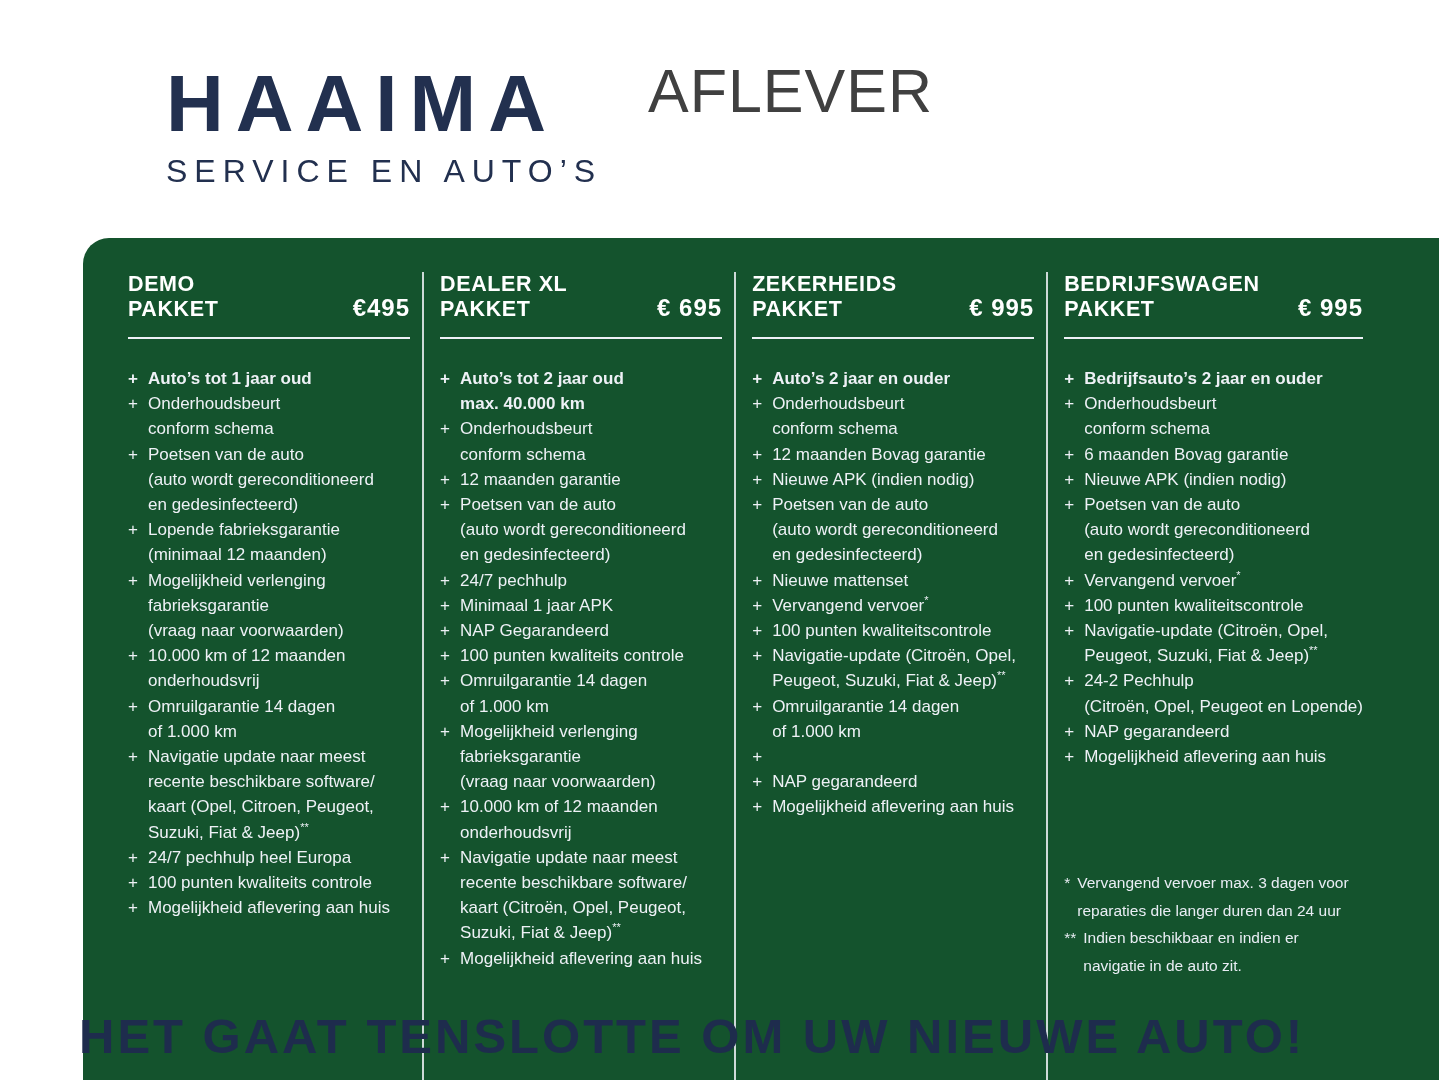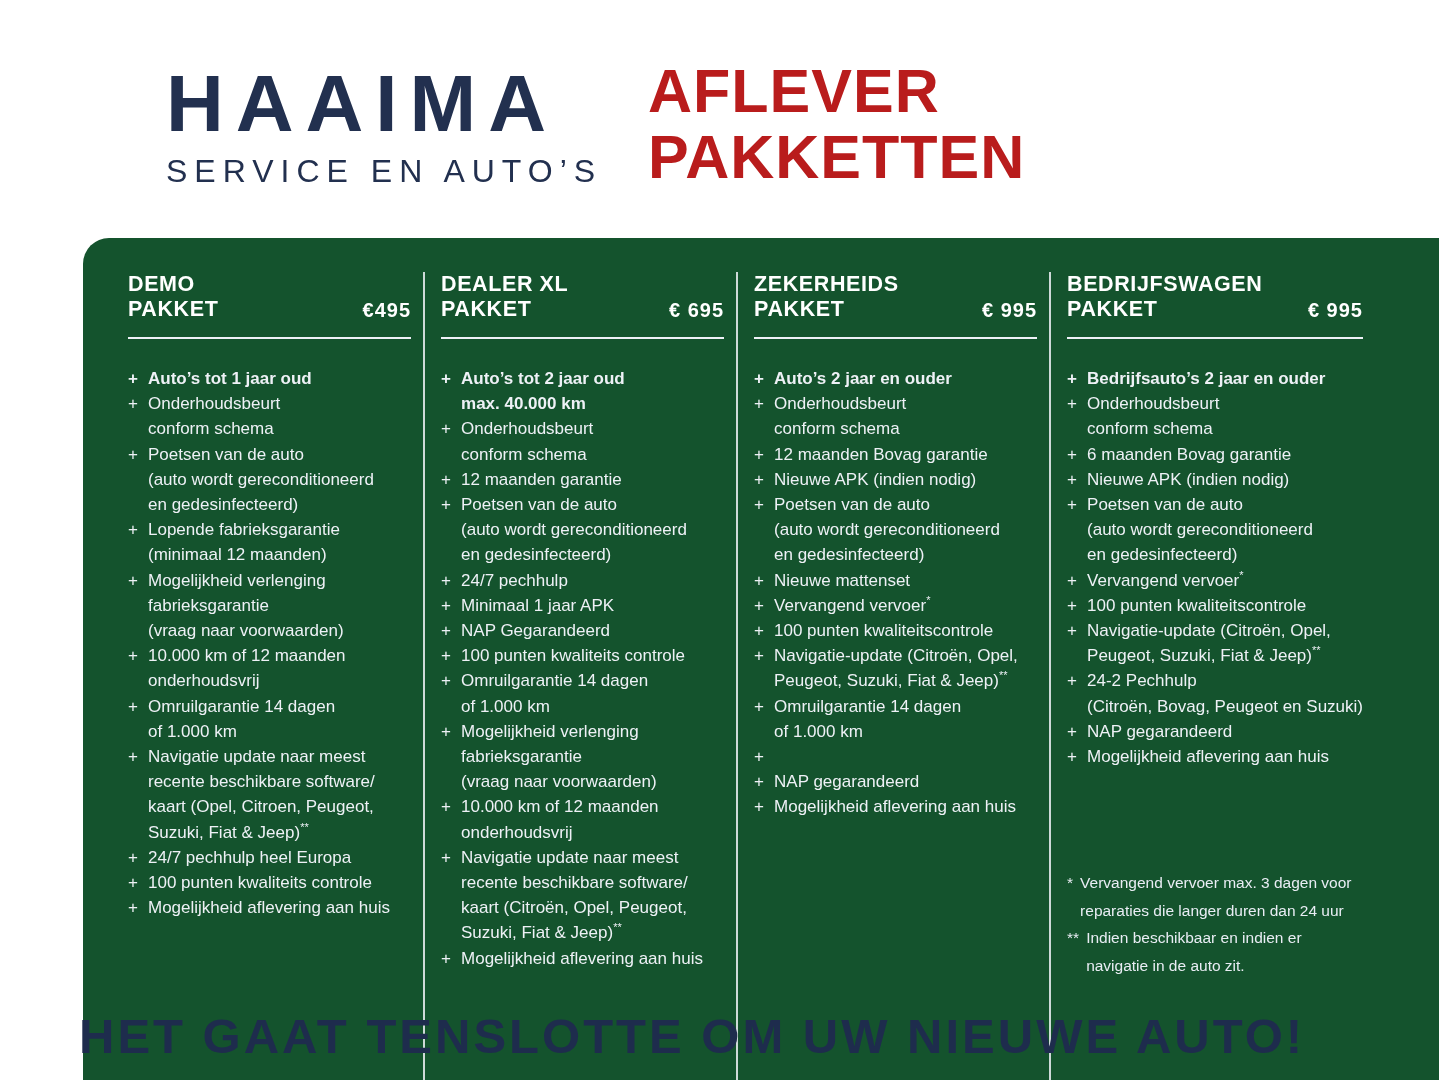--- a/index.html
+++ b/index.html
@@ -5,37 +5,37 @@
   html,body{margin:0;padding:0;background:#ffffff;}
   body{
     width:1439px;height:1080px;position:relative;overflow:hidden;
     font-family:"Liberation Sans", sans-serif;
     -webkit-font-smoothing:antialiased;
   }
   
   .logo{position:absolute;left:126px;top:64px;color:#22304f;margin-left:40px;}
   .logo-title{font-size:80px;font-weight:bold;letter-spacing:12px;line-height:80px;}
   .logo-subtitle{font-size:32px;letter-spacing:7px;line-height:38px;margin-top:8px;}
-  .page-title{position:absolute;left:648px;top:58px;color:#b91c1c;
-    font-size:61px;font-weight:bold;line-height:66px;letter-spacing:1px;}
+  .page-title{position:absolute;left:648px;top:58px;color:#404040;
+    font-size:61px;font-weight:normal;line-height:66px;letter-spacing:1px;}
   
   .panel{
     position:absolute;left:83px;top:238px;width:1356px;height:952px;
     background:#14532d;border-radius:26px 0 0 0;box-sizing:border-box;
     color:#eef1f6;
   }
   .cols{display:flex;height:100%;box-sizing:border-box;padding:34px 0 28px 45px;}
   .col{box-sizing:border-box;padding:0 12px 0 16px;}
   .col-1{width:309px;padding-left:0;}
   .col-2,.col-3{width:325px;}
   .col-4{flex:1;padding-right:76px;}
   .col-1,.col-2,.col-3{border-right:2px solid rgba(238,241,247,0.85);}
   .col-header{display:flex;justify-content:space-between;align-items:flex-end;}
   .pkg-name{font-size:21.5px;font-weight:bold;line-height:25px;letter-spacing:0.6px;color:#ffffff;}
-  .pkg-price{font-size:20px;font-weight:bold;letter-spacing:1px;color:#ffffff;white-space:nowrap;}
+  .pkg-price{font-size:24px;font-weight:bold;letter-spacing:1px;color:#ffffff;white-space:nowrap;}
   .rule{height:2px;background:#eef1f7;margin-top:15px;}
   ul.items{list-style:none;margin:27px 0 0 0;padding:0;}
   li.item{display:flex;font-size:17px;line-height:25.2px;}
   li.item.bold{font-weight:bold;}
   .plus{flex:0 0 20px;}
   .line{white-space:nowrap;}
   sup{font-size:11px;line-height:0;}
   
   .footnotes{margin-top:100px;font-size:15.5px;line-height:27.5px;color:#e9edf4;}
   .footnote{display:flex;}
@@ -48,21 +48,20 @@
 </head>
 <body>
 
 <div class="logo">
   <div class="logo-title">HAAIMA</div>
   <div class="logo-subtitle">SERVICE EN AUTO’S</div>
 </div>
 
 <div class="page-title">
   <div>AFLEVER</div>
-  <div>PAKKETTEN</div>
 </div>
 
 <div class="panel">
   <div class="cols">
       <div class="col col-1">
         <div class="col-header">
           <div class="pkg-name">
             <div>DEMO</div>
             <div>PAKKET</div>
           </div>
@@ -401,21 +400,21 @@
             <span class="plus">+</span>
             <div class="item-lines">
               <div class="line">Navigatie-update (Citroën, Opel,</div>
               <div class="line">Peugeot, Suzuki, Fiat &amp; Jeep)<sup>**</sup></div>
             </div>
           </li>
           <li class="item">
             <span class="plus">+</span>
             <div class="item-lines">
               <div class="line">24-2 Pechhulp</div>
-              <div class="line">(Citroën, Bovag, Peugeot en Suzuki)</div>
+              <div class="line">(Citroën, Opel, Peugeot en Lopende)</div>
             </div>
           </li>
           <li class="item">
             <span class="plus">+</span>
             <div class="item-lines">
               <div class="line">NAP gegarandeerd</div>
             </div>
           </li>
           <li class="item">
             <span class="plus">+</span>

